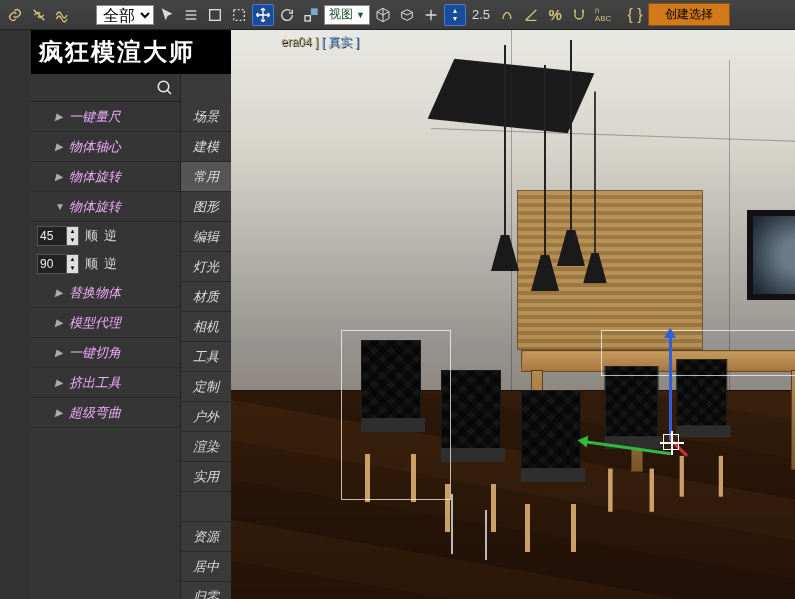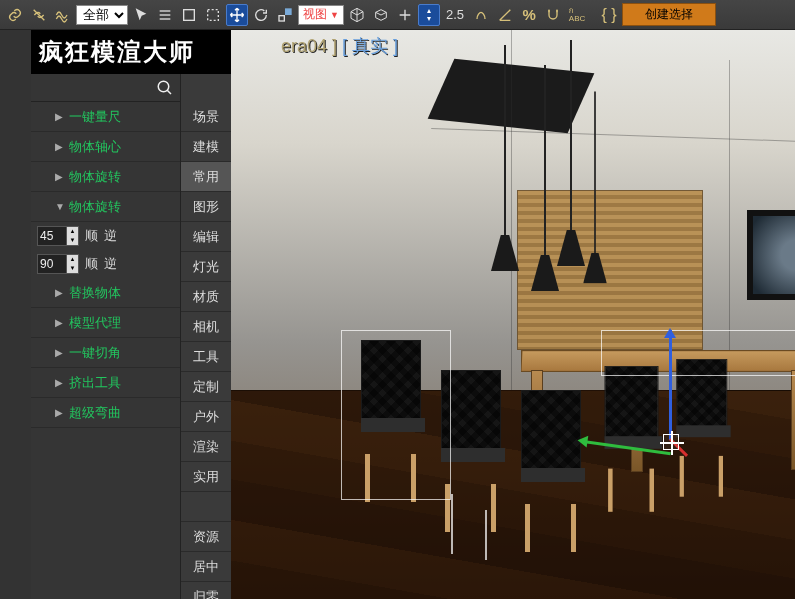--- a/index.html
+++ b/index.html
@@ -34,42 +34,43 @@
     border: 1px solid transparent;
     border-radius: 2px;
   }
   .tool-icon.blue { background: #1a4c9b; border: 1px solid #4a7ccb; }
   .tool-icon svg { width: 16px; height: 16px; }
   .tool-dropdown {
     height: 20px;
     background: #fff;
     color: #000;
     border: 1px solid #888;
-    font-size: 13px;
+    font-size: 16px;
     padding: 0 2px;
     min-width: 50px;
+    margin-left: 20px;
   }
   .tool-label-box {
     height: 20px;
     background: #fff;
-    color: #ef4444;
+    color: #14532d;
     border: 1px solid #888;
     font-size: 12px;
     padding: 0 4px;
     min-width: 46px;
     display: flex;
     align-items: center;
     text-align: right;
   }
   .tool-value { color: #ddd; padding: 0 4px; font-size: 13px; }
   .tool-btn-orange {
     background: #d07a1a;
     color: #000;
     font-size: 12px;
-    padding: 2px 22px;
+    padding: 2px 16px;
     border: 1px solid #8a5010;
   }
 
   
   .main {
     display: flex;
     height: 569px;
   }
 
   
@@ -109,22 +110,23 @@
     padding: 0 6px;
     border-bottom: 1px solid #222;
   }
   .search-row svg { width: 18px; height: 18px; }
   .tool-item {
     height: 30px;
     display: flex;
     align-items: center;
     padding: 0 24px;
     border-bottom: 1px solid #2a2a2a;
-    color: #22c55e;
+    color: #f0abfc;
     font-size: 13px;
+    font-style: italic;
   }
   .tool-item .arrow {
     width: 14px;
     font-size: 10px;
     color: #aaa;
   }
   .tool-item.expanded .arrow::before { content: "▼"; }
   .tool-item .arrow::before { content: "▶"; }
   .spin-row {
     height: 28px;
@@ -168,36 +170,37 @@
     color: #000;
   }
   .cat-item {
     height: 30px;
     display: flex;
     align-items: center;
     justify-content: center;
     color: #ddd;
     font-size: 13px;
     border-bottom: 1px solid #2a2a2a;
+    font-style: italic;
   }
   .cat-item.active { background: #555; }
 
   
   .viewport {
     flex: 1;
     position: relative;
     background: linear-gradient(180deg, #e8e8e4 0%, #d8d5cc 20%, #969490 55%, #6a5640 100%);
     overflow: hidden;
   }
   .vp-label {
     position: absolute;
     top: 4px;
     left: 50px;
     color: #b0a271;
-    font-size: 18px;
+    font-size: 12px;
     text-shadow: 1px 1px 0 #222;
     text-align: center;
   }
   .vp-label .blue { color: #6aa0dd; }
   
   .ceiling-line {
     position: absolute;
     border-top: 1px solid rgba(60,60,60,0.4);
     width: 800px;
   }

